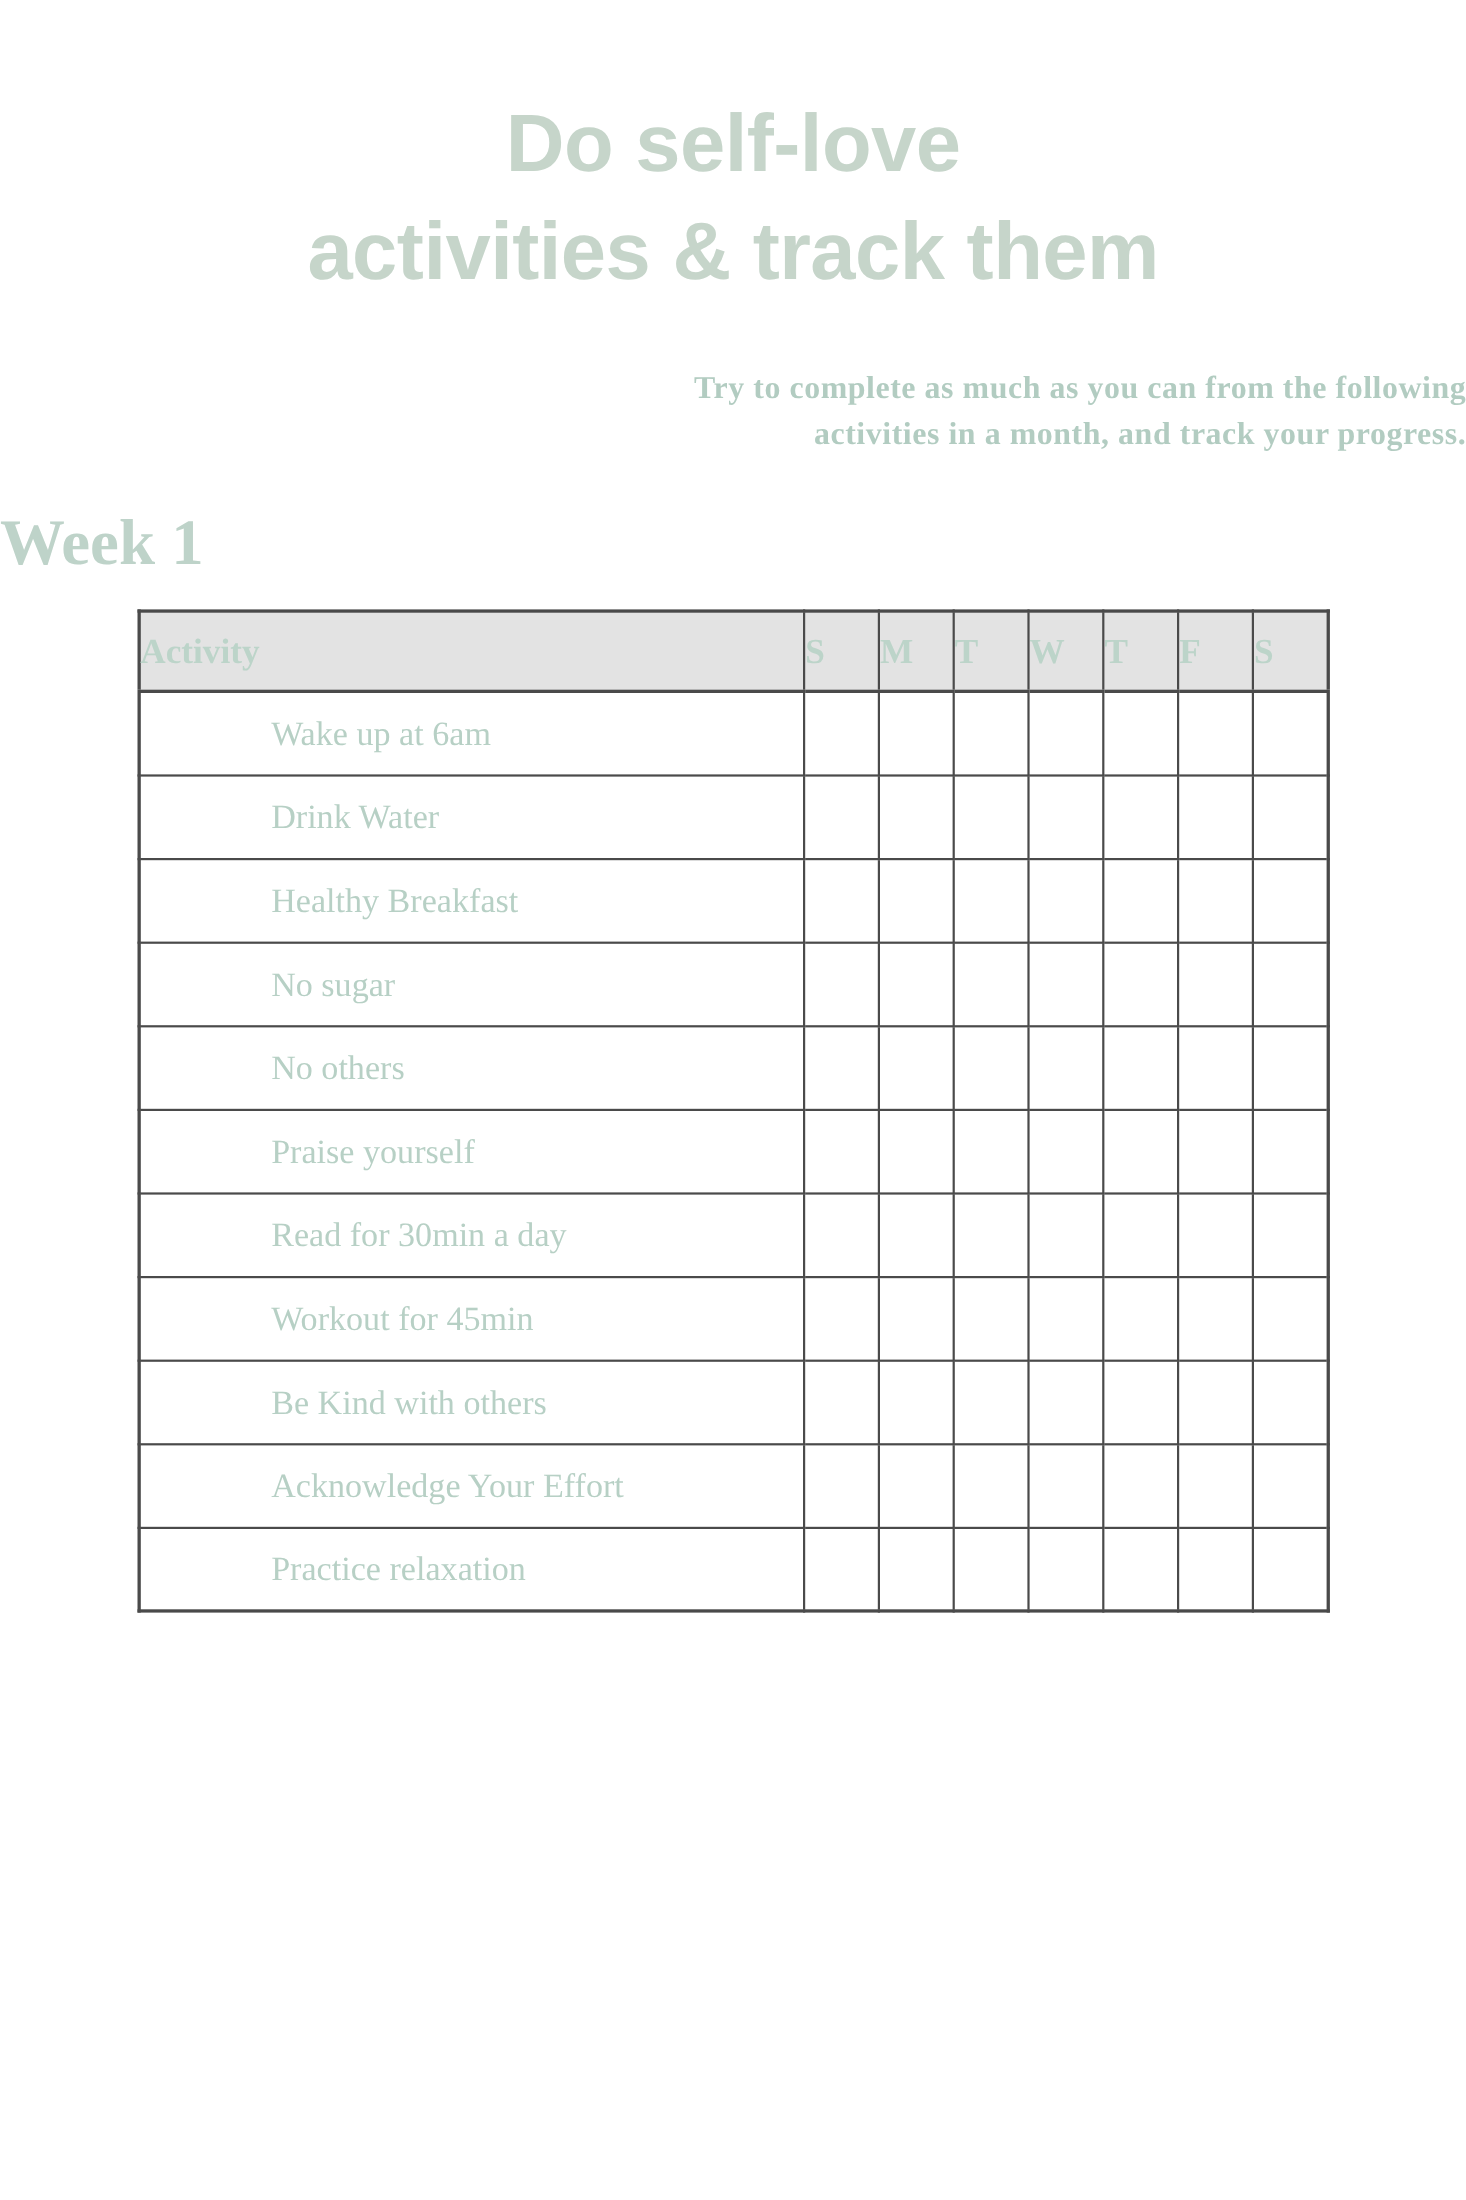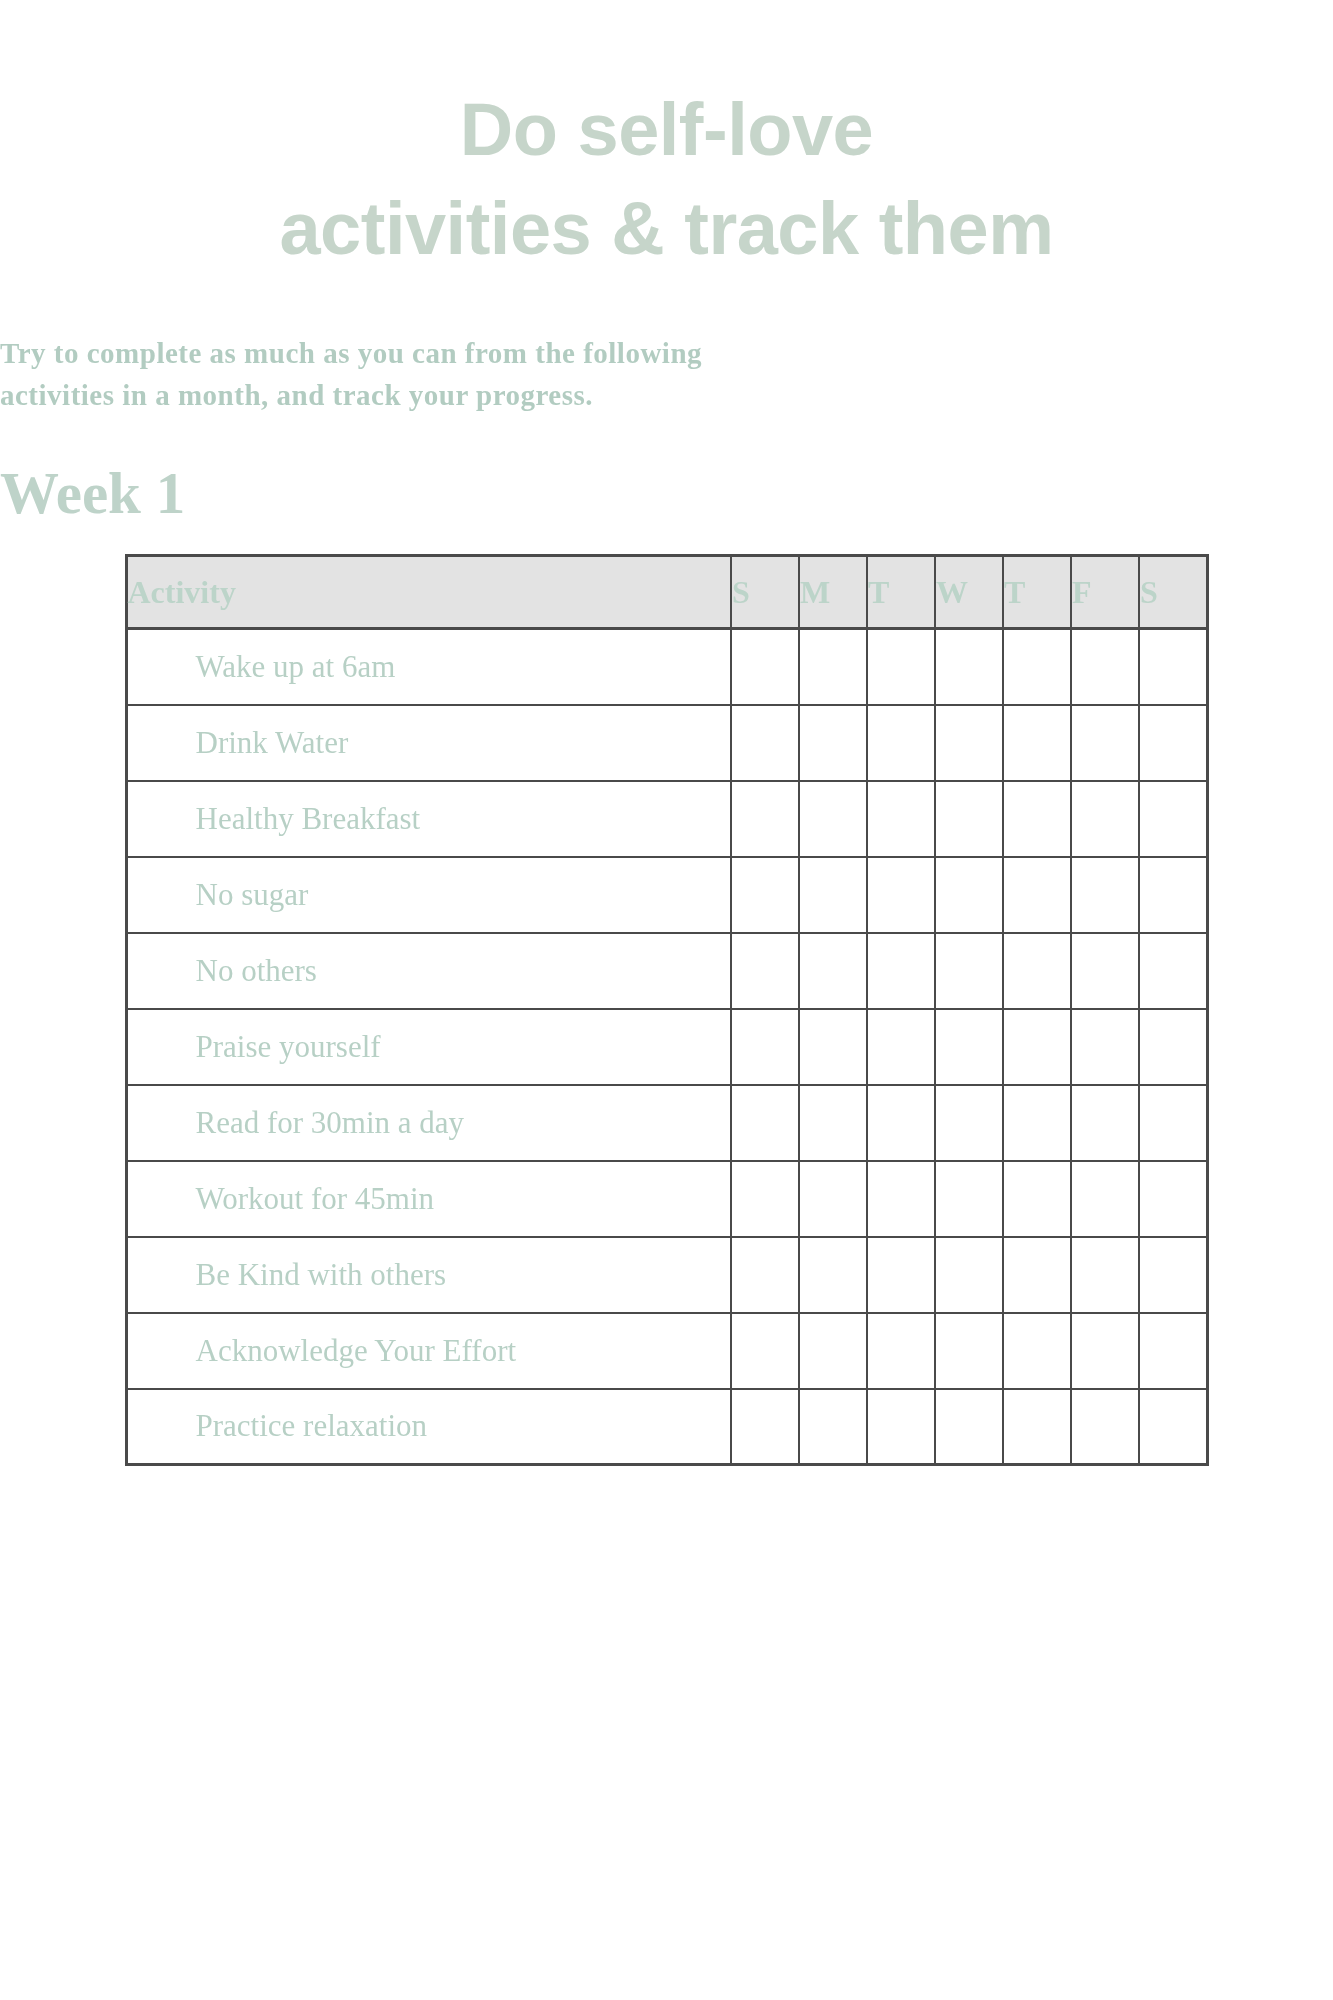--- a/index.html
+++ b/index.html
@@ -29,21 +29,21 @@
     text-align:center;
     font-family:"Liberation Sans", sans-serif;
     font-weight:bold;
     font-size:74px;
     line-height:99px;
     letter-spacing:-0.5px;
     color:var(--title-text);
   }
   .subtitle{
     margin:54px 0 0 0;
-    text-align:left;
+    text-align:right;
     font-family:"Liberation Serif", serif;
     font-weight:bold;
     font-size:29px;
     line-height:42px;
     letter-spacing:0.5px;
     color:var(--subtitle-text);
   }
   .week{
     margin:42px 0 0 0;
     text-align:left;
@@ -76,21 +76,21 @@
     color:var(--day-header-text);
     text-align:left;
     vertical-align:middle;
   }
   table.tracker tbody td{
     height:76px;
     background:#ffffff;
     vertical-align:middle;
   }
   table.tracker tbody td.activity{
-    padding-left:68px;
+    padding-left:119px;
     font-size:31px;
     color:var(--table-text);
     text-align:left;
   }
 </style>
 </head>
 <body>
 
 <div class="page">
 

